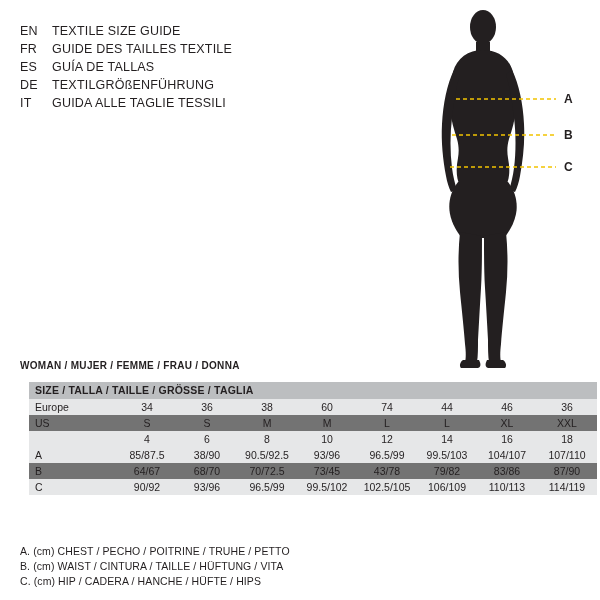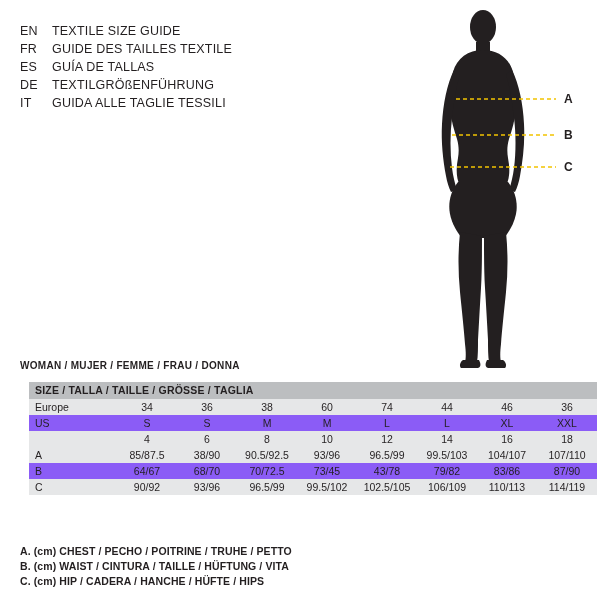--- a/index.html
+++ b/index.html
@@ -93,33 +93,33 @@
     text-align: left;
     padding-left: 6px;
     letter-spacing: 0.2px;
     height: 17px;
     line-height: 17px;
   }
   .size-table tr.shade td {
     background: #e6e7e8;
   }
   .size-table tr.plain td {
-    background: #8b5cf6;
+    background: #737373;
   }
 
   
   .notes {
     position: absolute;
     left: 20px;
     top: 544px;
     width: 560px;
   }
   .note-line {
     font-size: 10.5px;
-    font-weight: bold;
+    font-weight: normal;
     letter-spacing: 0.1px;
     color: #231f20;
     height: 15px;
     line-height: 15px;
     white-space: nowrap;
   }
 
   
   .callout {
     position: absolute;

